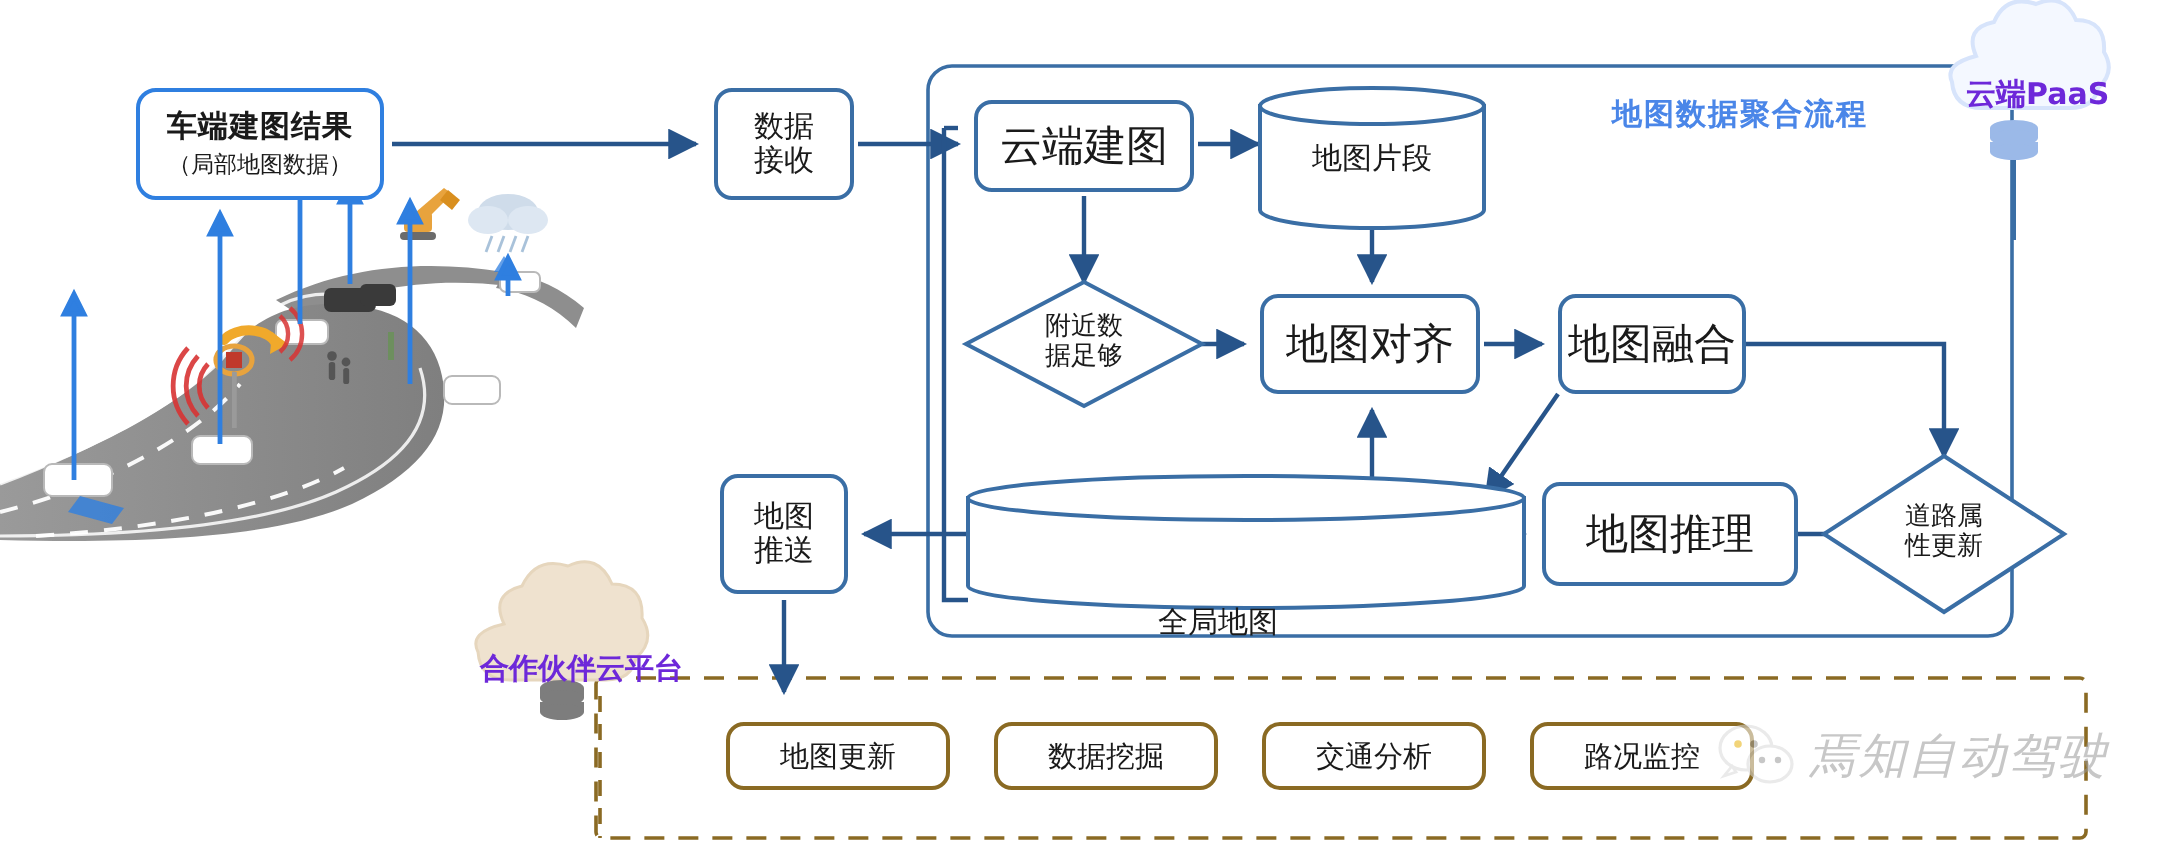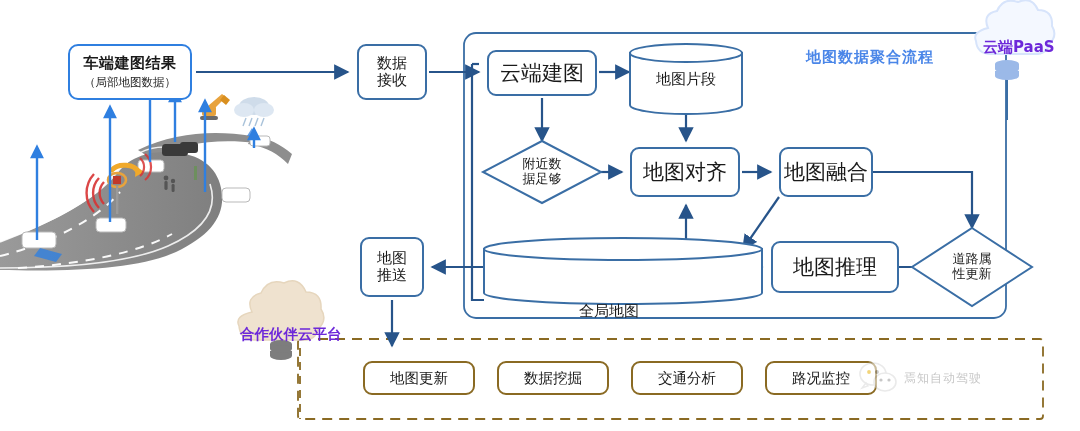--- a/index.html
+++ b/index.html
@@ -44,21 +44,21 @@
   .obox{position:absolute;box-sizing:border-box;border:2px solid #8a6a23;border-radius:9px;
         display:flex;align-items:center;justify-content:center;background:#fff;
         font-size:14.5px;color:#1a1a1a;height:34px;top:361px;}
   #ob0{left:363px;width:112px;}
   #ob1{left:497px;width:112px;}
   #ob2{left:631px;width:112px;}
   #ob3{left:765px;width:112px;}
 
   #wm{position:absolute;left:858px;top:358px;width:212px;height:40px;
       display:flex;align-items:center;gap:6px;opacity:.55;}
-  #wmtxt{font-size:12px;color:#9a9a9a;letter-spacing:1px;}
+  #wmtxt{font-size:24px;color:#9a9a9a;font-style:italic;letter-spacing:1px;}
 
   #scene{position:absolute;left:0px;top:92px;width:300px;height:180px;}
 </style>
 </head>
 <body>
 
 <div id="stage">
 
   <svg id="scene" viewBox="0 0 300 180">
     <defs>

